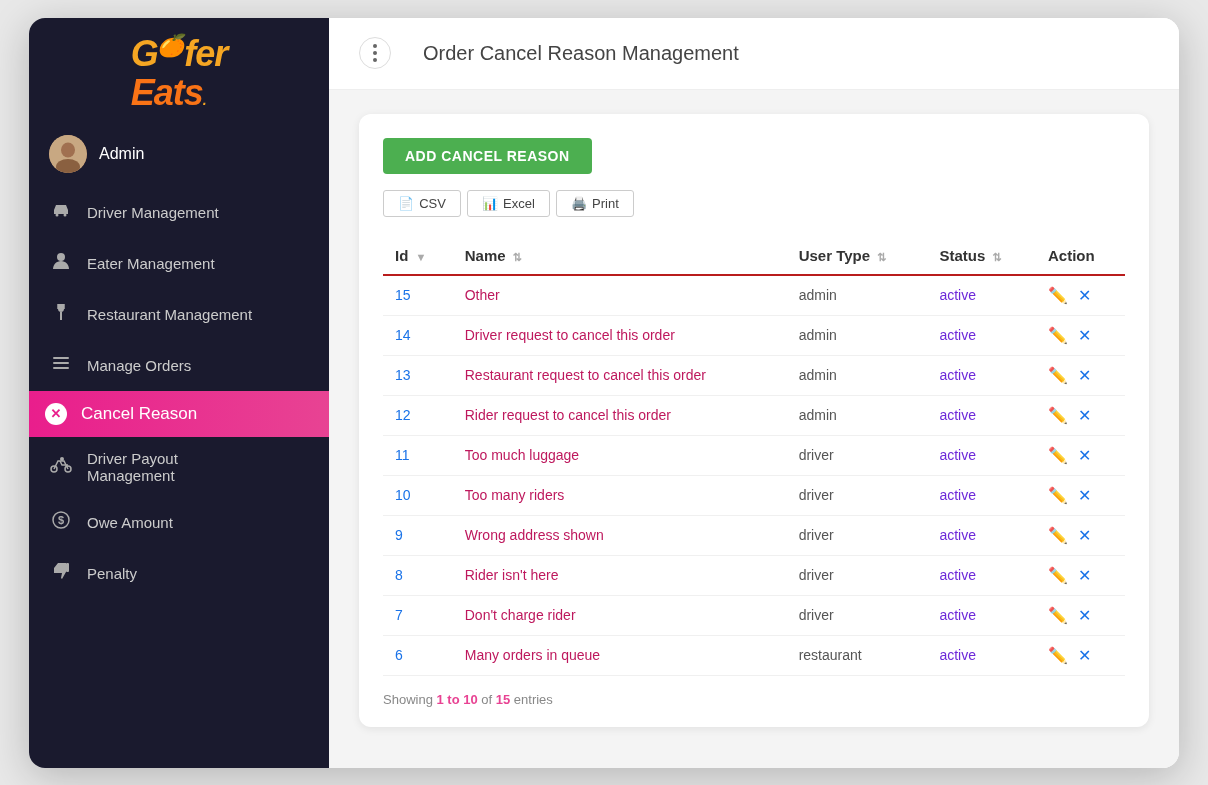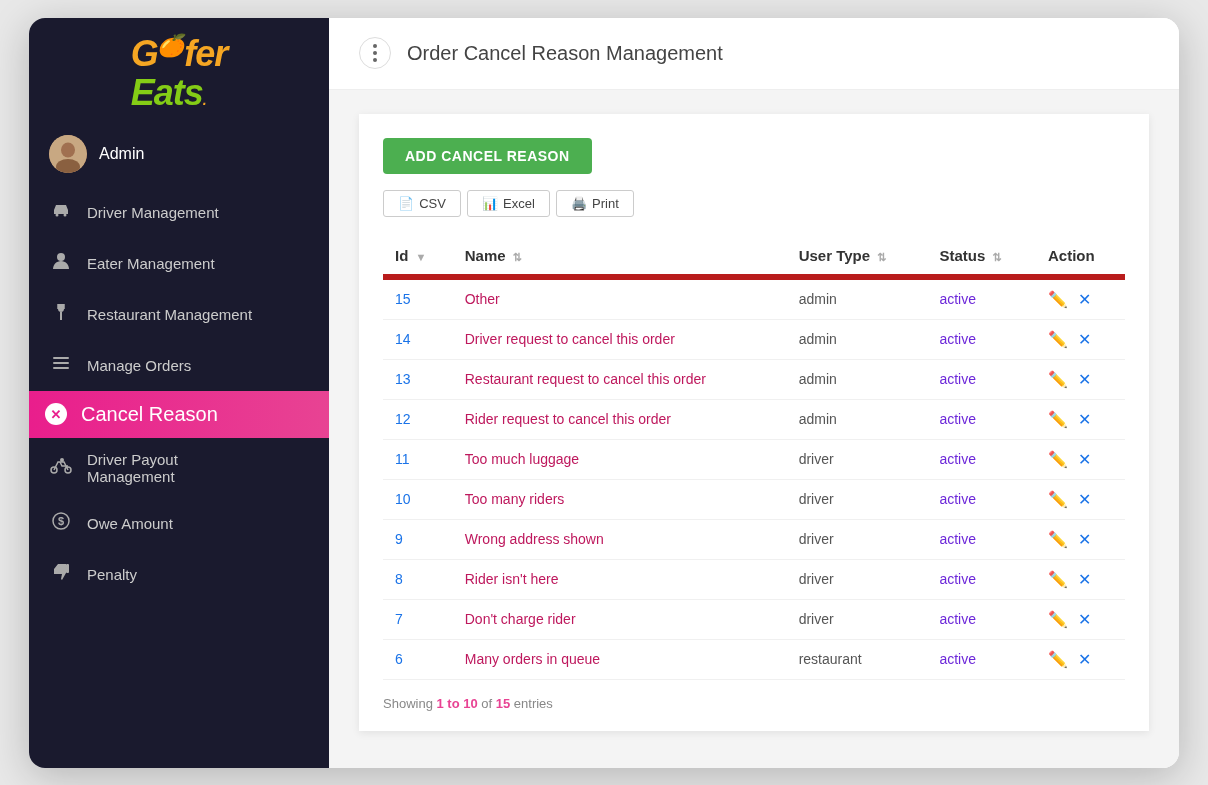--- a/index.html
+++ b/index.html
@@ -100,21 +100,21 @@
       background: #f4f4f4;
       display: flex;
       flex-direction: column;
       overflow: hidden;
     }
     .top-header {
       background: #fff;
       padding: 18px 30px;
       display: flex;
       align-items: center;
-      gap: 16px;
+      gap: 32px;
       border-bottom: 1px solid #eee;
       min-height: 72px;
     }
     .dots-menu {
       width: 32px;
       height: 32px;
       border-radius: 50%;
       border: 1px solid #ddd;
       background: #fff;
       display: flex;
@@ -132,21 +132,21 @@
       color: #444;
       font-weight: 400;
     }
     .content-area {
       flex: 1;
       padding: 24px 30px;
       overflow-y: auto;
     }
     .card {
       background: #fff;
-      border-radius: 0;
+      border-radius: 12px;
       box-shadow: 0 2px 8px rgba(0,0,0,0.08);
       padding: 24px 24px 20px 24px;
     }
     .add-btn {
       background: #4caf50;
       color: #fff;
       border: none;
       padding: 10px 22px;
       font-size: 14px;
       font-weight: 600;
@@ -172,21 +172,21 @@
       display: flex;
       align-items: center;
       gap: 5px;
     }
     table {
       width: 100%;
       border-collapse: collapse;
       font-size: 14px;
     }
     thead tr {
-      border-bottom: 6px solid #b91c1c;
+      border-bottom: 2px solid #b91c1c;
     }
     th {
       padding: 10px 12px;
       text-align: left;
       color: #333;
       font-weight: 600;
       font-size: 15px;
     }
     th .sort-icon { color: #aaa; font-size: 11px; margin-left: 3px; }
     td {
@@ -226,21 +226,21 @@
       letter-spacing: -1px;
     }
     .logo-line2 {
       font-size: 36px;
       font-weight: 900;
       font-style: italic;
       color: #f5a623;
       line-height: 1.1;
       letter-spacing: -1px;
     }
-    .logo-line2 span.eats { color: #84cc16; }
+    .logo-line2 span.eats { color: #f97316; }
   </style>
 </head>
 <body>
 
 <div class="app-container">
 
   <div class="sidebar">
 
     <div class="logo-container">
       <div style="position:relative; display:inline-block;">
@@ -303,21 +303,21 @@
               <rect x="2" y="4" width="16" height="2" rx="1"></rect>
               <rect x="2" y="9" width="16" height="2" rx="1"></rect>
               <rect x="2" y="14" width="16" height="2" rx="1"></rect>
             </svg>
         </span>
         <span>Manage Orders</span>
       </div>
 
       <div class="sidebar-item cancel-reason-active" style="display:flex; align-items:center; gap:10px; padding: 12px 16px;">
         <div class="close-x">✕</div>
-        <span style="color:#fff; font-size:20px; font-weight:500;">Cancel Reason</span>
+        <span style="color:#fff; font-size:17px; font-weight:500;">Cancel Reason</span>
       </div>
 
       <div class="sidebar-item">
         <span class="icon">
           <svg width="22" height="18" viewBox="0 0 22 18" fill="#aaa">
               <circle cx="4" cy="14" r="3" stroke="#aaa" stroke-width="1.5" fill="none"></circle>
               <circle cx="18" cy="14" r="3" stroke="#aaa" stroke-width="1.5" fill="none"></circle>
               <path d="M4 14 L8 6 L14 6 L18 14" stroke="#aaa" stroke-width="1.5" fill="none"></path>
               <path d="M10 6 L12 10 L18 10" stroke="#aaa" stroke-width="1.5" fill="none"></path>
               <circle cx="12" cy="4" r="2" fill="#aaa"></circle>

